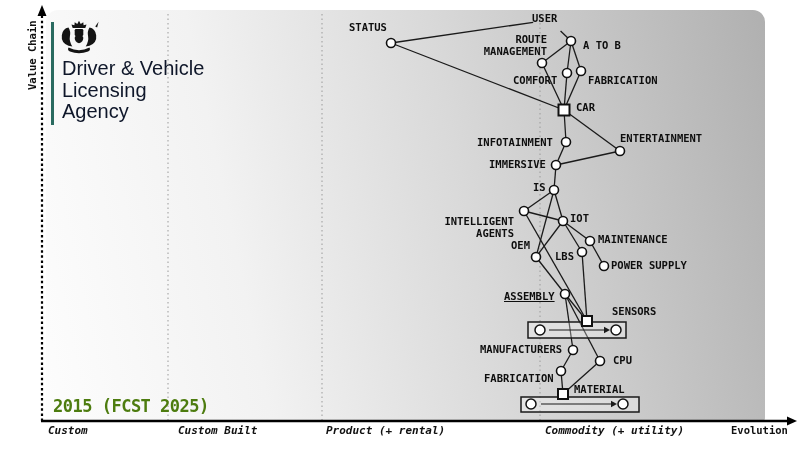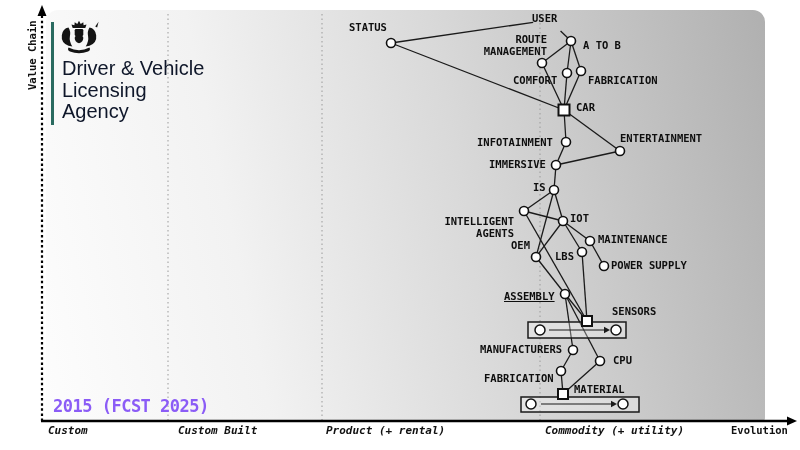--- a/index.html
+++ b/index.html
@@ -13,21 +13,21 @@
   #agency-title{position:absolute;left:62px;top:58px;width:220px;
                 font-family:"Liberation Sans",sans-serif;font-size:20px;line-height:21.5px;
                 color:#0f172a;white-space:pre-line;}
   #map-svg{position:absolute;left:0;top:0;}
   #map-labels{position:absolute;left:0;top:0;width:800px;height:372px;pointer-events:none;}
   .nlabel{position:absolute;font:bold 10.5px "DejaVu Sans Mono",monospace;color:#0e0e0e;
           white-space:pre-line;line-height:11.5px;}
   #ylabel{position:absolute;left:26px;top:90px;width:86px;transform:rotate(-90deg);
           transform-origin:0 0;font:bold 10.5px "DejaVu Sans Mono",monospace;color:#111;}
   #date-label{position:absolute;left:53px;top:396px;font:bold 17px "DejaVu Sans Mono",monospace;
-              color:#8b5cf6;letter-spacing:-0.5px;}
+              color:#4d7c0f;letter-spacing:-0.5px;}
   #stage-labels .stage{position:absolute;top:424px;font:italic bold 11px "DejaVu Sans Mono",monospace;color:#111;}
   #stage-labels .stage.axisname{font-style:normal;font-size:10.5px;padding-left:24px;}
 </style>
 </head>
 <body>
 
 <div id="stage-wrap">
 
   <div id="map-panel"></div>
 

